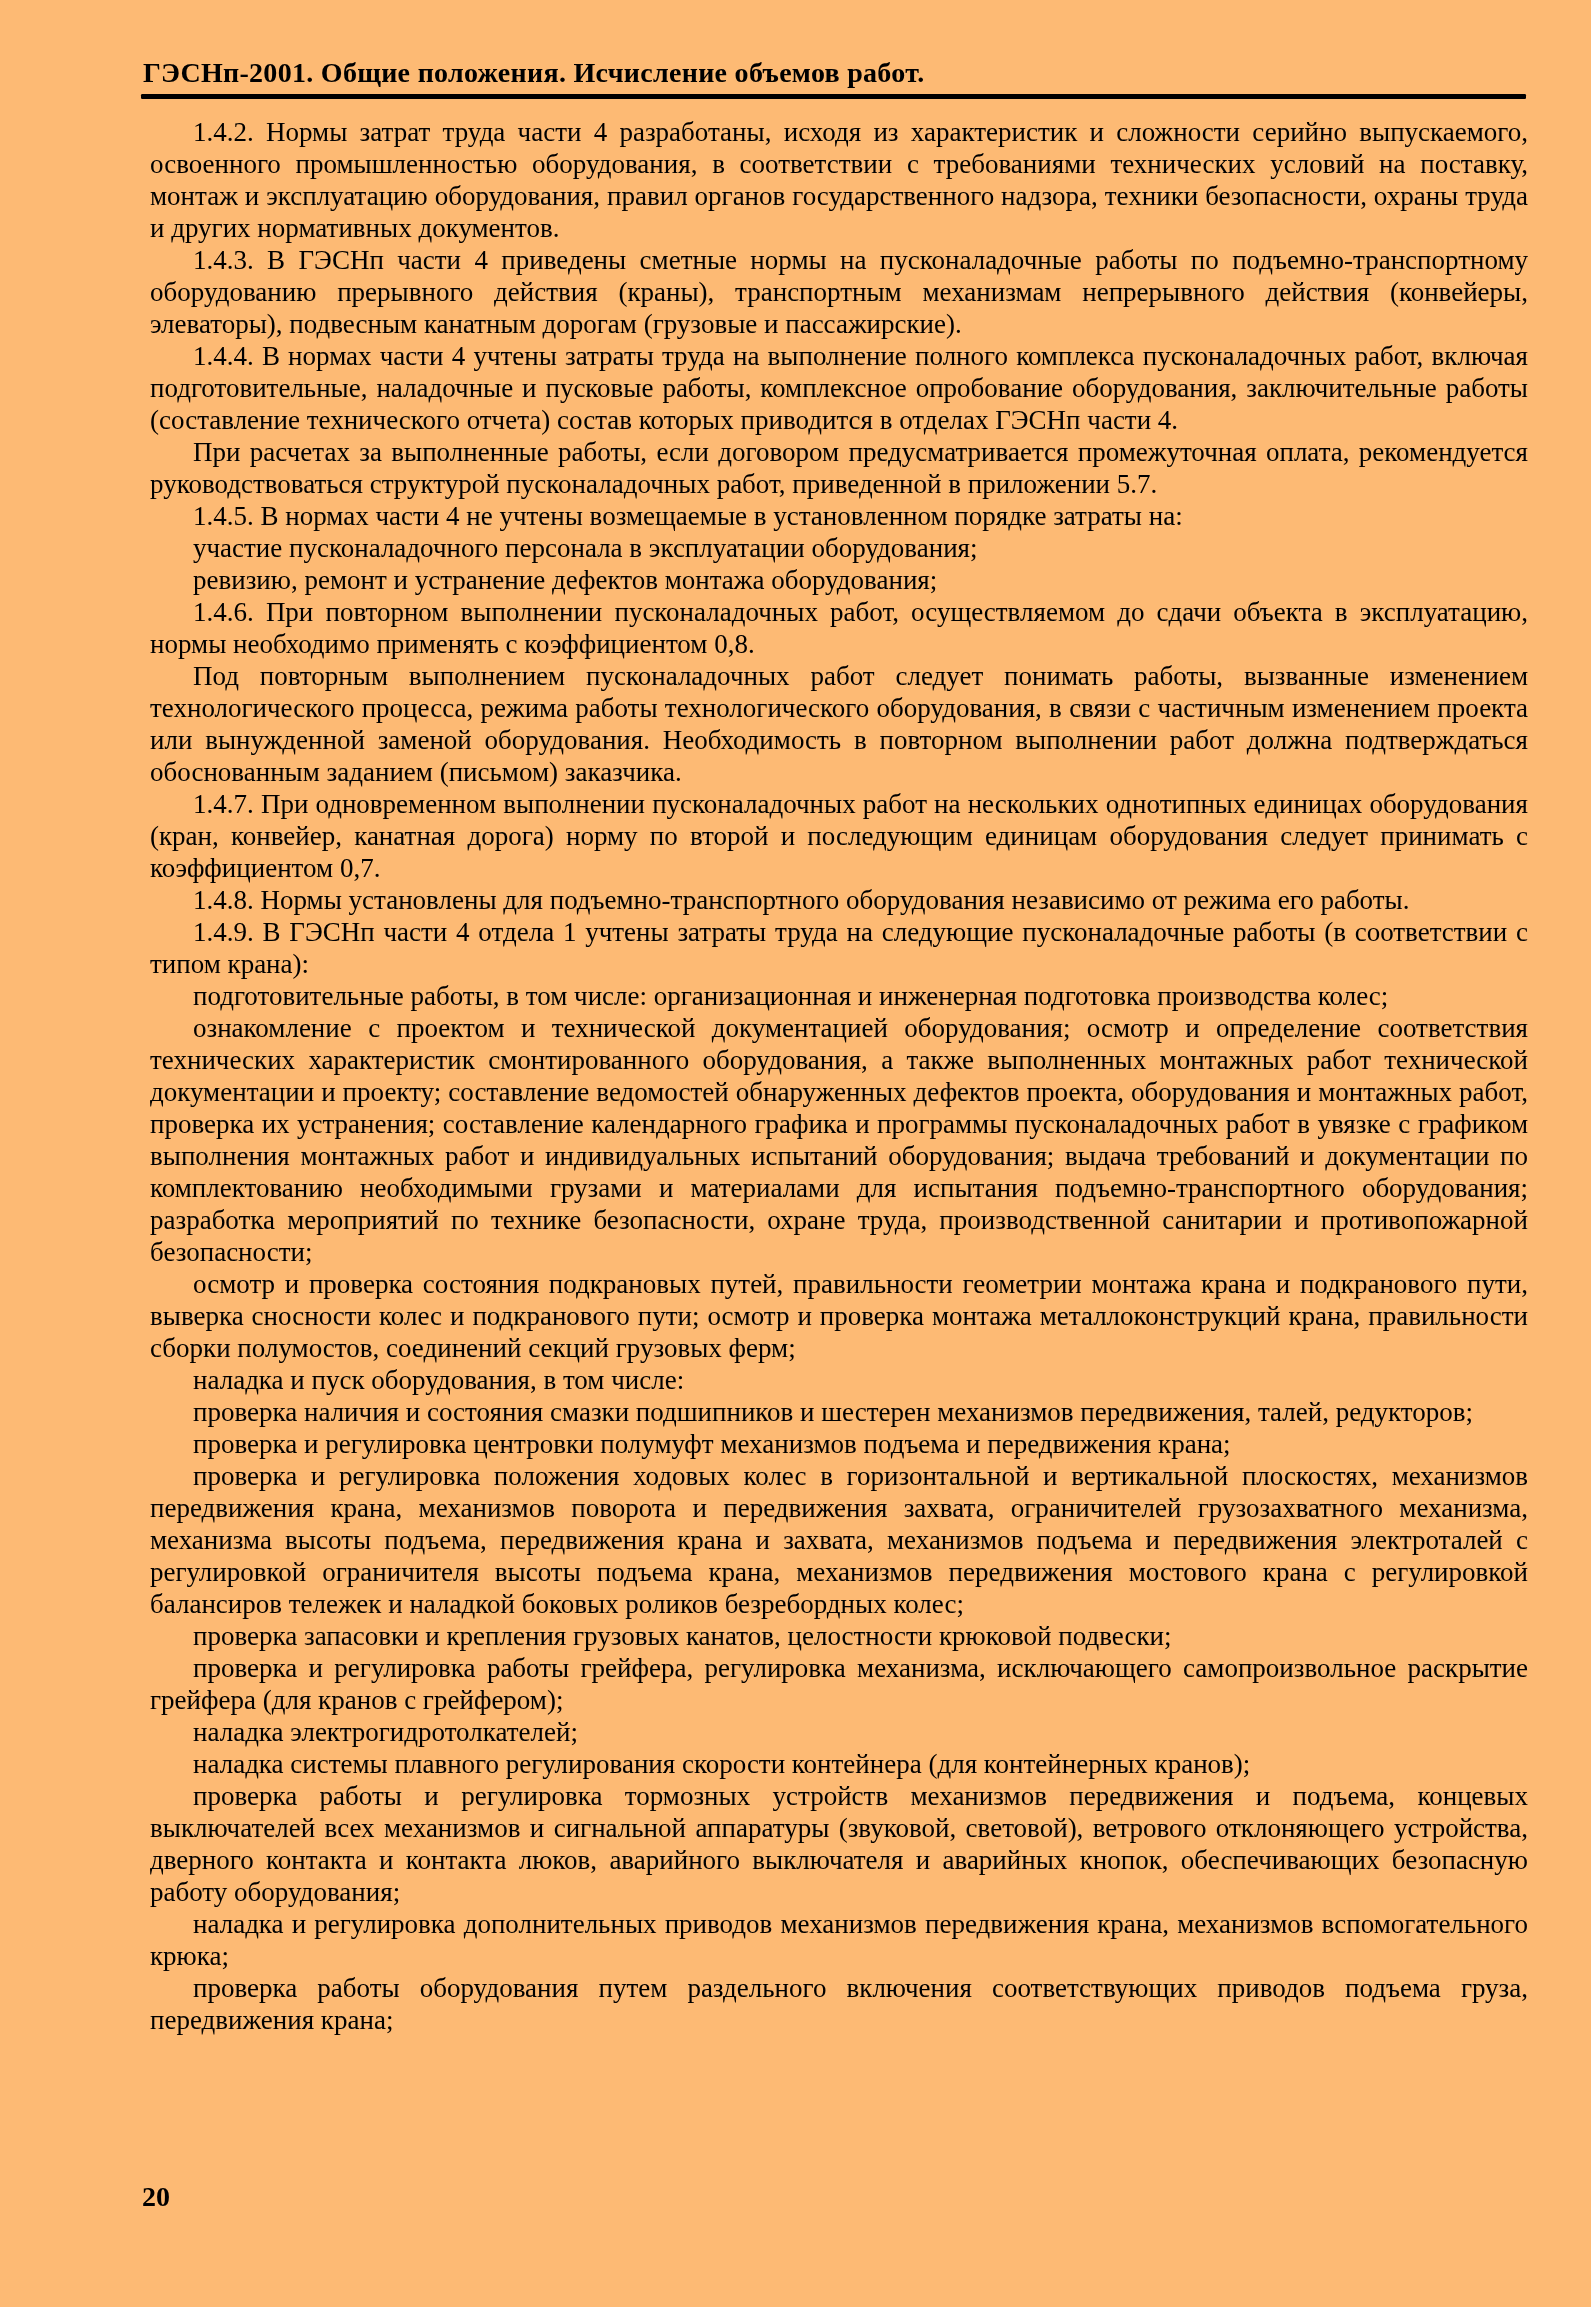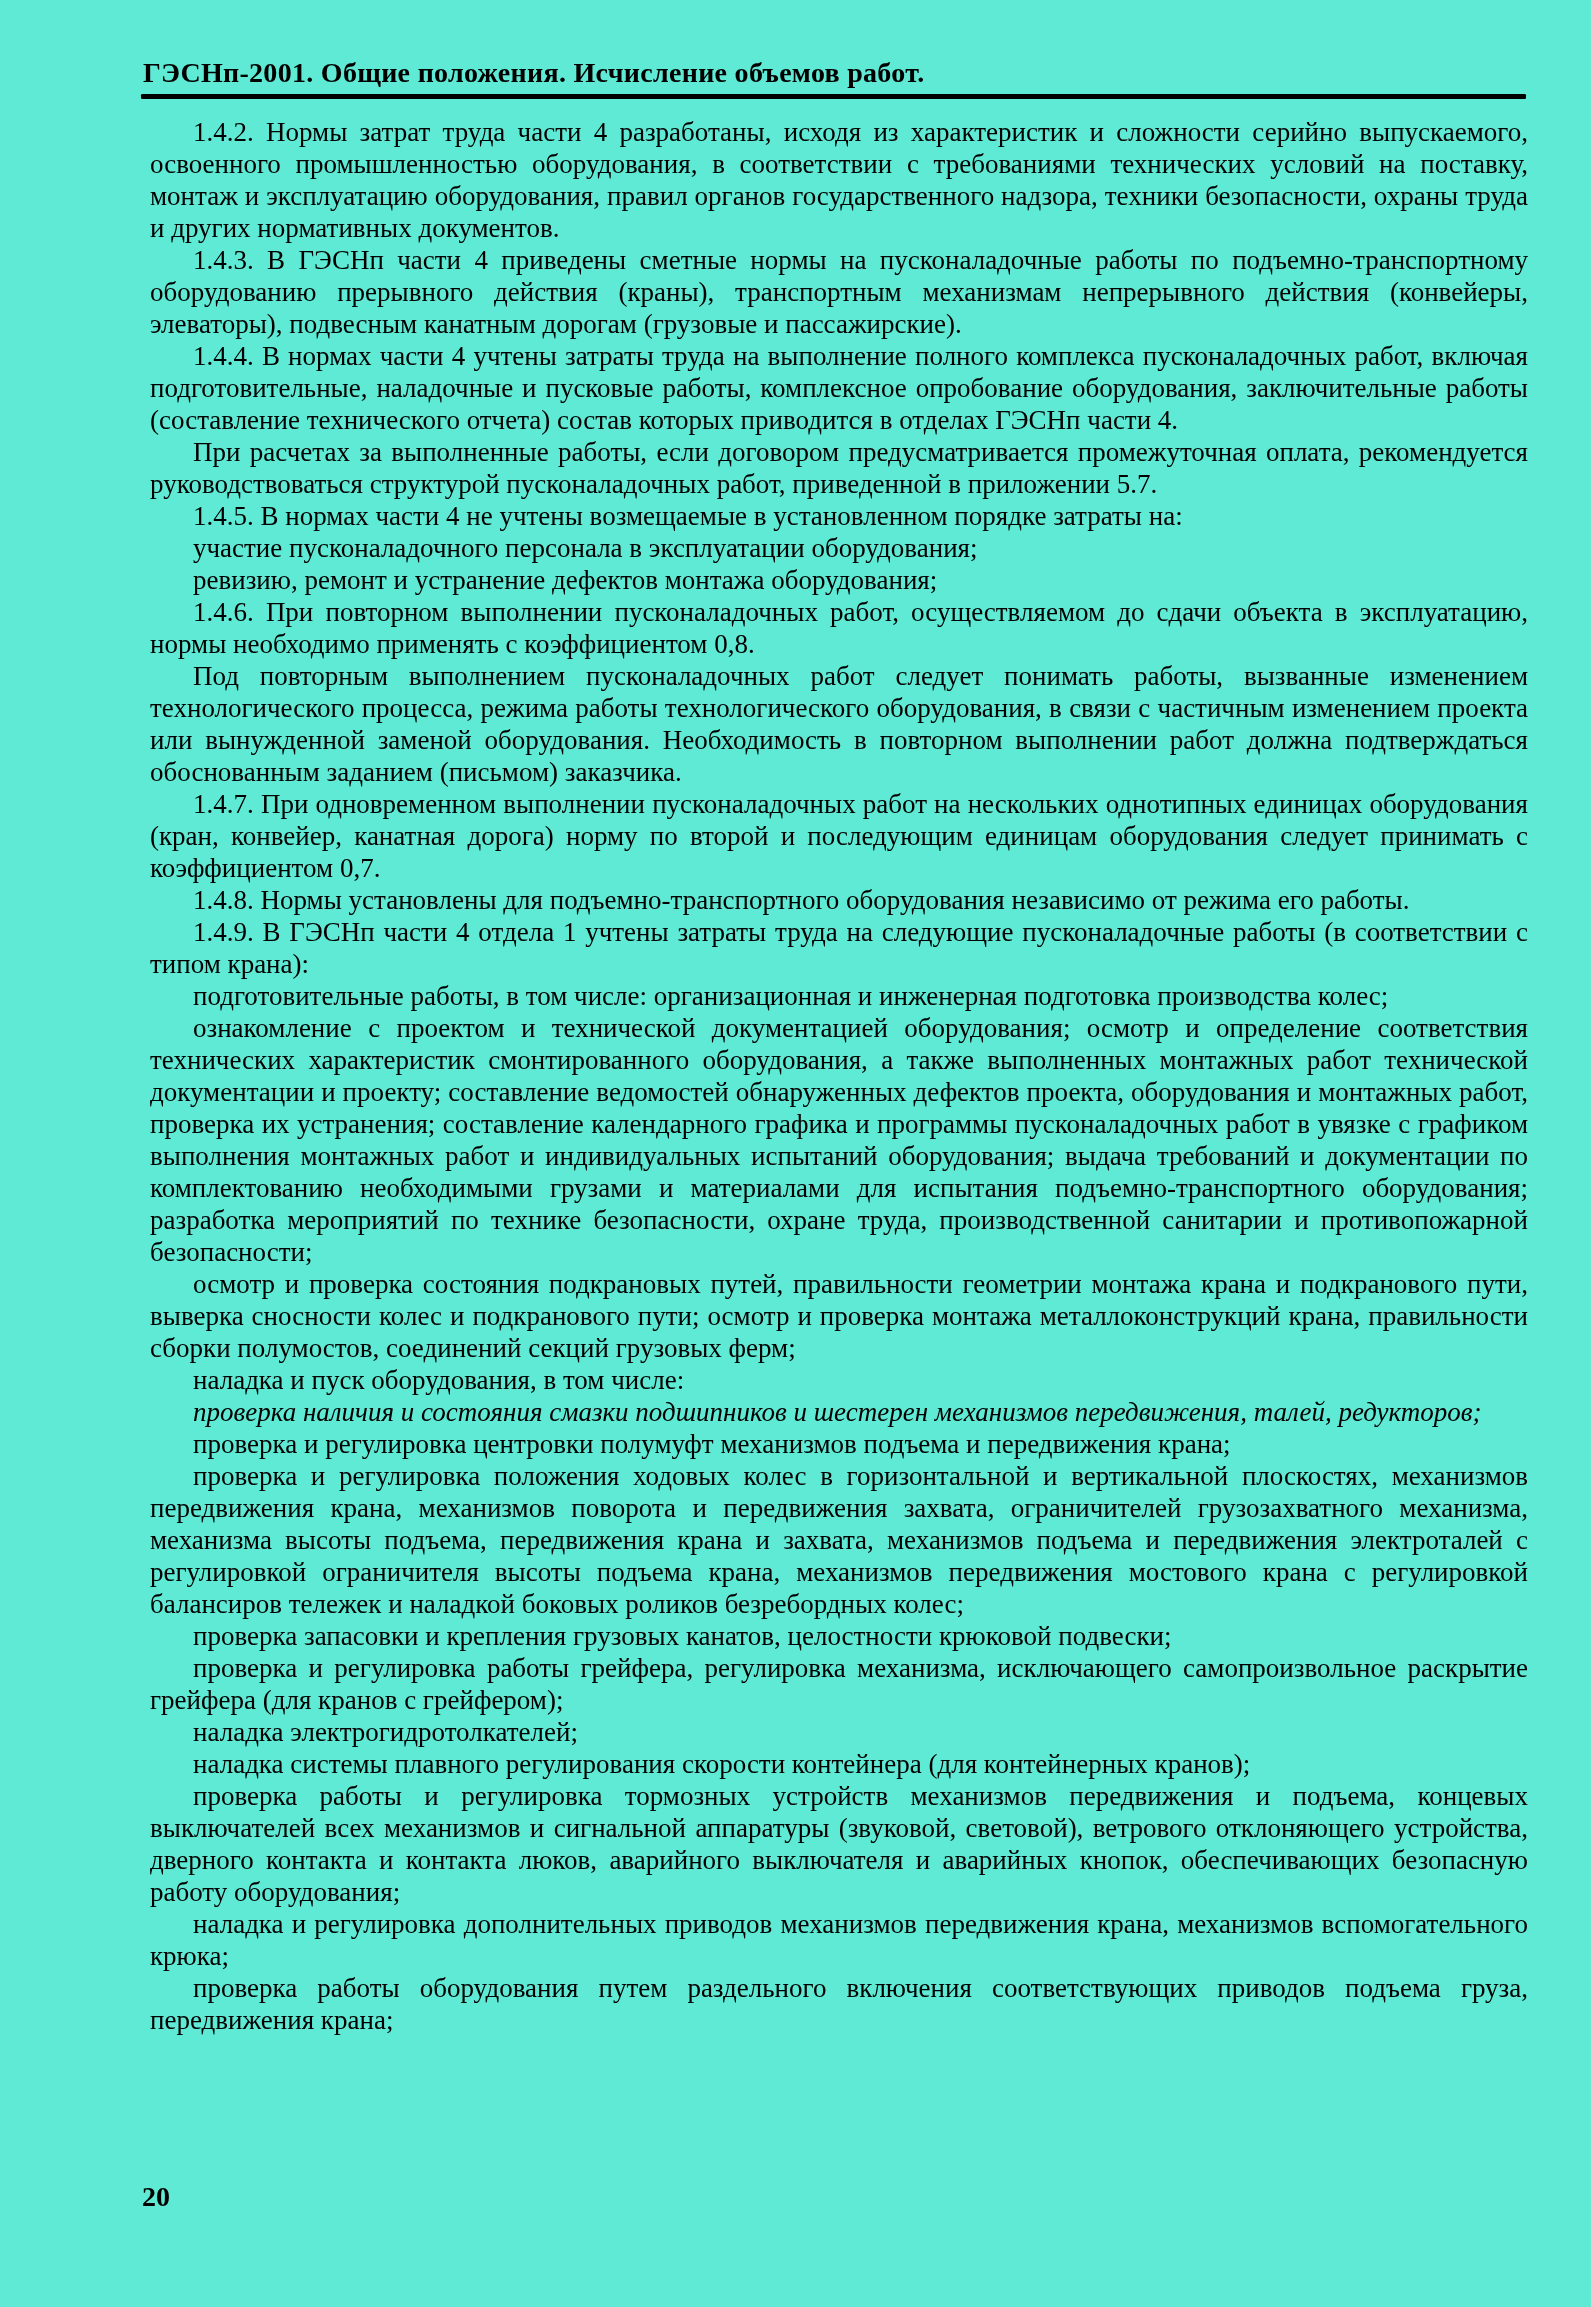--- a/index.html
+++ b/index.html
@@ -5,21 +5,21 @@
   html, body {
     margin: 0;
     padding: 0;
     background: #e8e8e8;
   }
   .page {
     position: relative;
     width: 1592px;
     height: 2307px;
     margin: 0 auto;
-    background: #5eead4;
+    background: #fdba74;
     color: #000000;
     font-family: "Liberation Serif", "DejaVu Serif", serif;
     overflow: hidden;
   }
   .header {
     position: absolute;
     left: 143px;
     top: 57px;
     width: 1382px;
     font-size: 28px;
@@ -43,21 +43,20 @@
     width: 1378px;
     font-size: 27px;
     line-height: 32px;
     text-align: justify;
   }
   .para {
     margin: 0;
     text-indent: 43px;
   }
   .para.italic {
-    font-style: italic;
   }
   .page-number {
     position: absolute;
     left: 142px;
     top: 2181px;
     font-size: 28px;
     font-weight: bold;
   }
 </style>
 </head>

